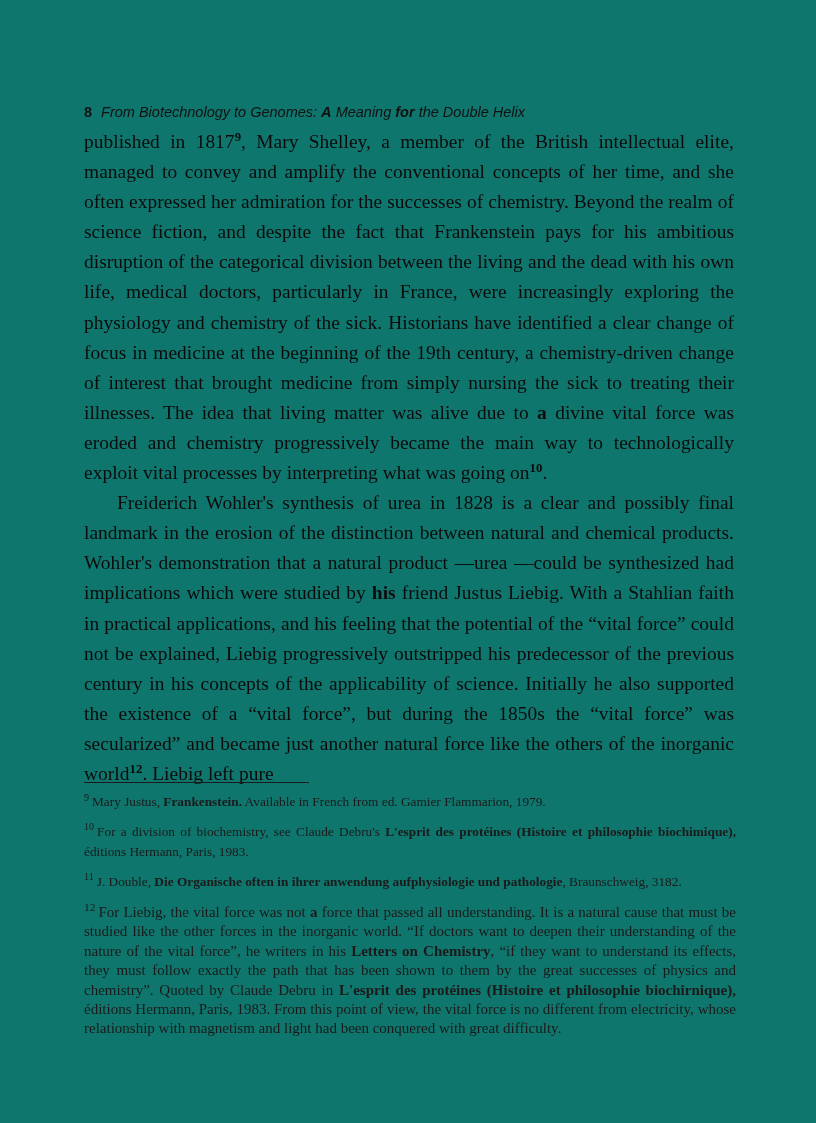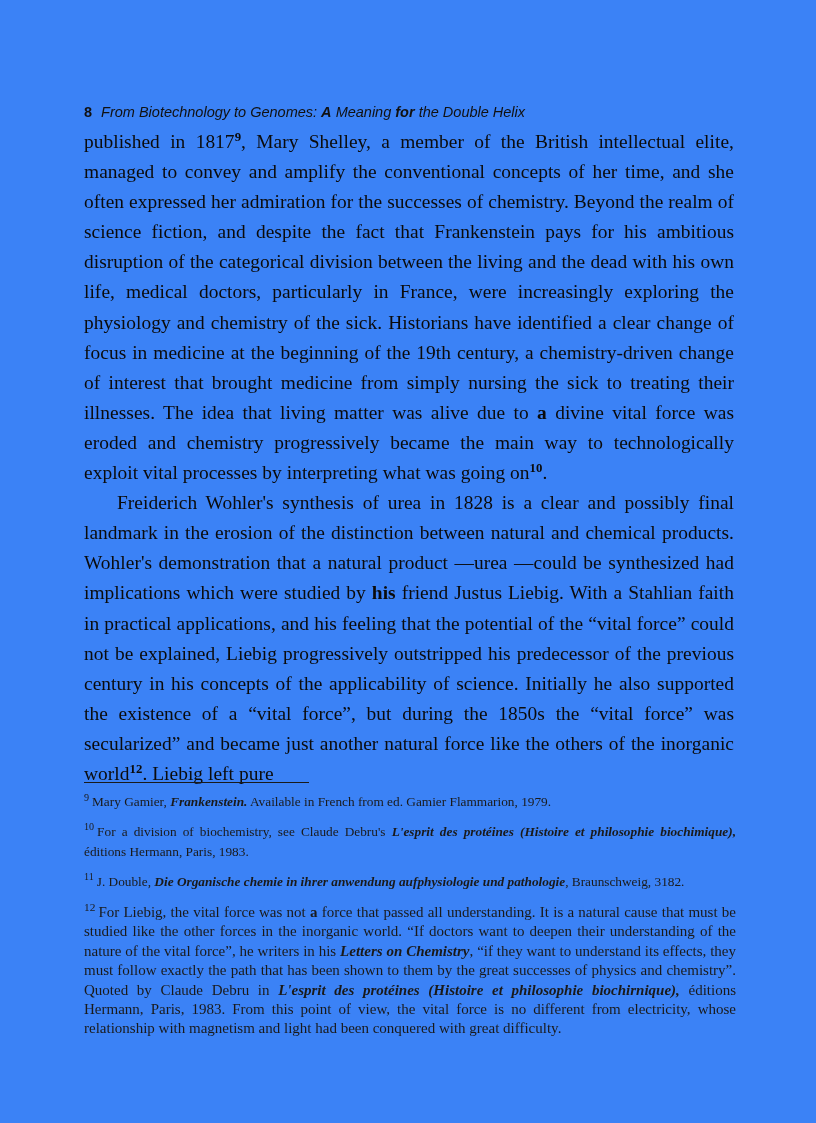--- a/index.html
+++ b/index.html
@@ -4,21 +4,21 @@
 <style>
   html, body {
     margin: 0;
     padding: 0;
     background: #ffffff;
   }
   .page {
     position: relative;
     width: 816px;
     height: 1123px;
-    background: #3b82f6;
+    background: #0f766e;
     box-sizing: border-box;
     overflow: hidden;
     font-family: "Liberation Serif", "DejaVu Serif", serif;
     color: #000000;
   }
   .content {
     position: absolute;
     left: 84px;
     top: 0;
     width: 650px;
@@ -92,21 +92,20 @@
     text-align: justify;
     color: #1a1a1a;
   }
   p.footnote.small {
     font-size: 15px;
     line-height: 19.4px;
     margin-top: 11px;
   }
   p.footnote i,
   p.footnote .bi {
-    font-style: italic;
     font-weight: bold;
   }
   p.footnote b {
     font-weight: bold;
   }
   sup.fnnum {
     font-size: 0.76em;
     vertical-align: super;
     line-height: 0;
     margin-right: 3px;
@@ -129,23 +128,23 @@
 
       <p class="para indent"><span>Freiderich Wohler's synthesis of urea in 1828 is a clear and possibly final landmark in the erosion of the distinction between natural and chemical products. Wohler's demonstration that a natural product —urea —could be synthesized had implications which were studied by </span><b>his</b><span> friend Justus Liebig. With a Stahlian faith in practical applications, and his feeling that the potential of the “vital force” could not be explained, Liebig progressively outstripped his predecessor of the previous century in his concepts of the applicability of science. Initially he also supported the existence of a “vital force”, but during the 1850s the “vital force” was secularized”  and became just another natural force like the others of the inorganic world</span><sup class="fn">12</sup><span>. Liebig left pure</span></p>
 
     </div>
   </div>
 
   <div class="footnotes">
 
     <div class="fn-rule"></div>
 
-    <p class="footnote"><sup class="fnnum">9</sup><span>Mary Gamier, </span><span class="bi">Frankenstein.</span><span> Available in French from ed. Gamier Flammarion, 1979.</span></p>
+    <p class="footnote"><sup class="fnnum">9</sup><span>Mary Justus, </span><span class="bi">Frankenstein.</span><span> Available in French from ed. Gamier Flammarion, 1979.</span></p>
 
     <p class="footnote"><sup class="fnnum">10</sup><span>For a division of biochemistry, see Claude Debru's </span><span class="bi">L'esprit des protéines (Histoire et philosophie biochimique),</span><span> éditions Hermann, Paris, 1983.</span></p>
 
-    <p class="footnote"><sup class="fnnum">11</sup><span>J. Double, </span><span class="bi">Die Organische chemie in ihrer anwendung aufphysiologie und pathologie</span><span>, Braunschweig, 3182.</span></p>
+    <p class="footnote"><sup class="fnnum">11</sup><span>J. Double, </span><span class="bi">Die Organische often in ihrer anwendung aufphysiologie und pathologie</span><span>, Braunschweig, 3182.</span></p>
 
     <p class="footnote small"><sup class="fnnum">12</sup><span>For Liebig, the vital force was not </span><b>a</b><span> force that passed all understanding. It is a natural cause that must be studied like the other forces in the inorganic world. “If doctors want to deepen their understanding of the nature of the vital force”, he writers in his </span><span class="bi">Letters on Chemistry</span><span>, “if they want to understand its effects, they must follow exactly the path that has been shown to them by the great successes of physics and chemistry”. Quoted by Claude Debru in </span><span class="bi">L'esprit des protéines (Histoire et philosophie biochirnique),</span><span> éditions Hermann, Paris, 1983. From this point of view, the vital force is no different from electricity, whose relationship with magnetism and light had been conquered with great difficulty.</span></p>
 
   </div>
 
 </div>
 
 </body></html>

